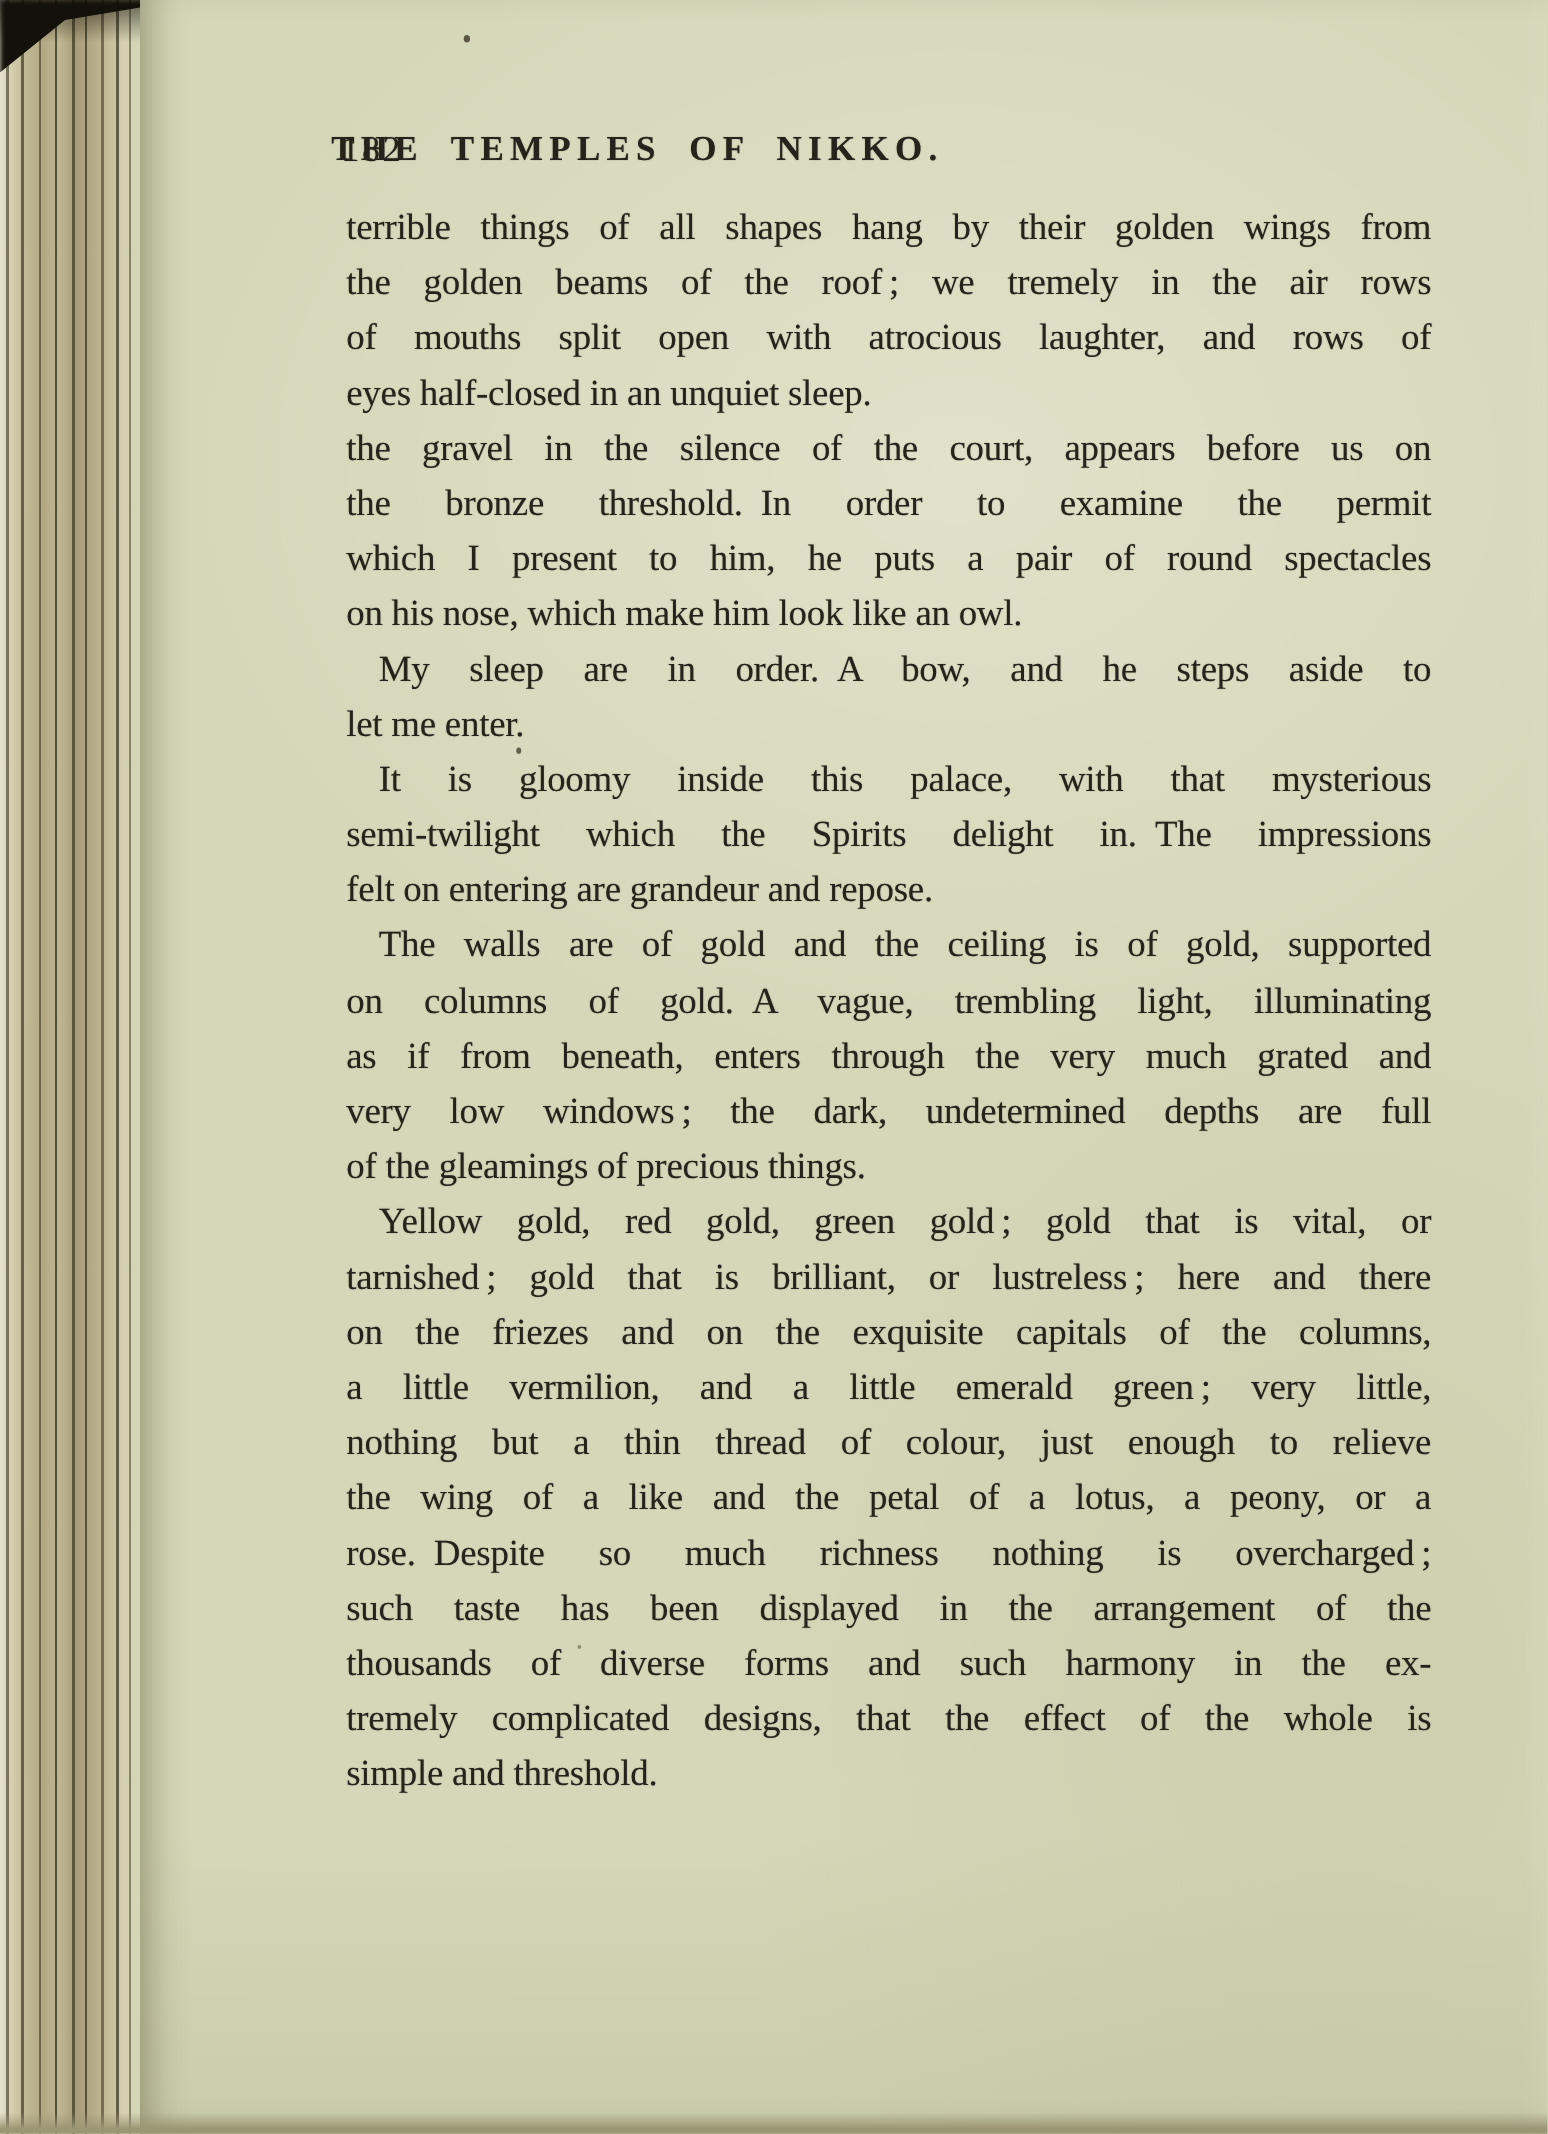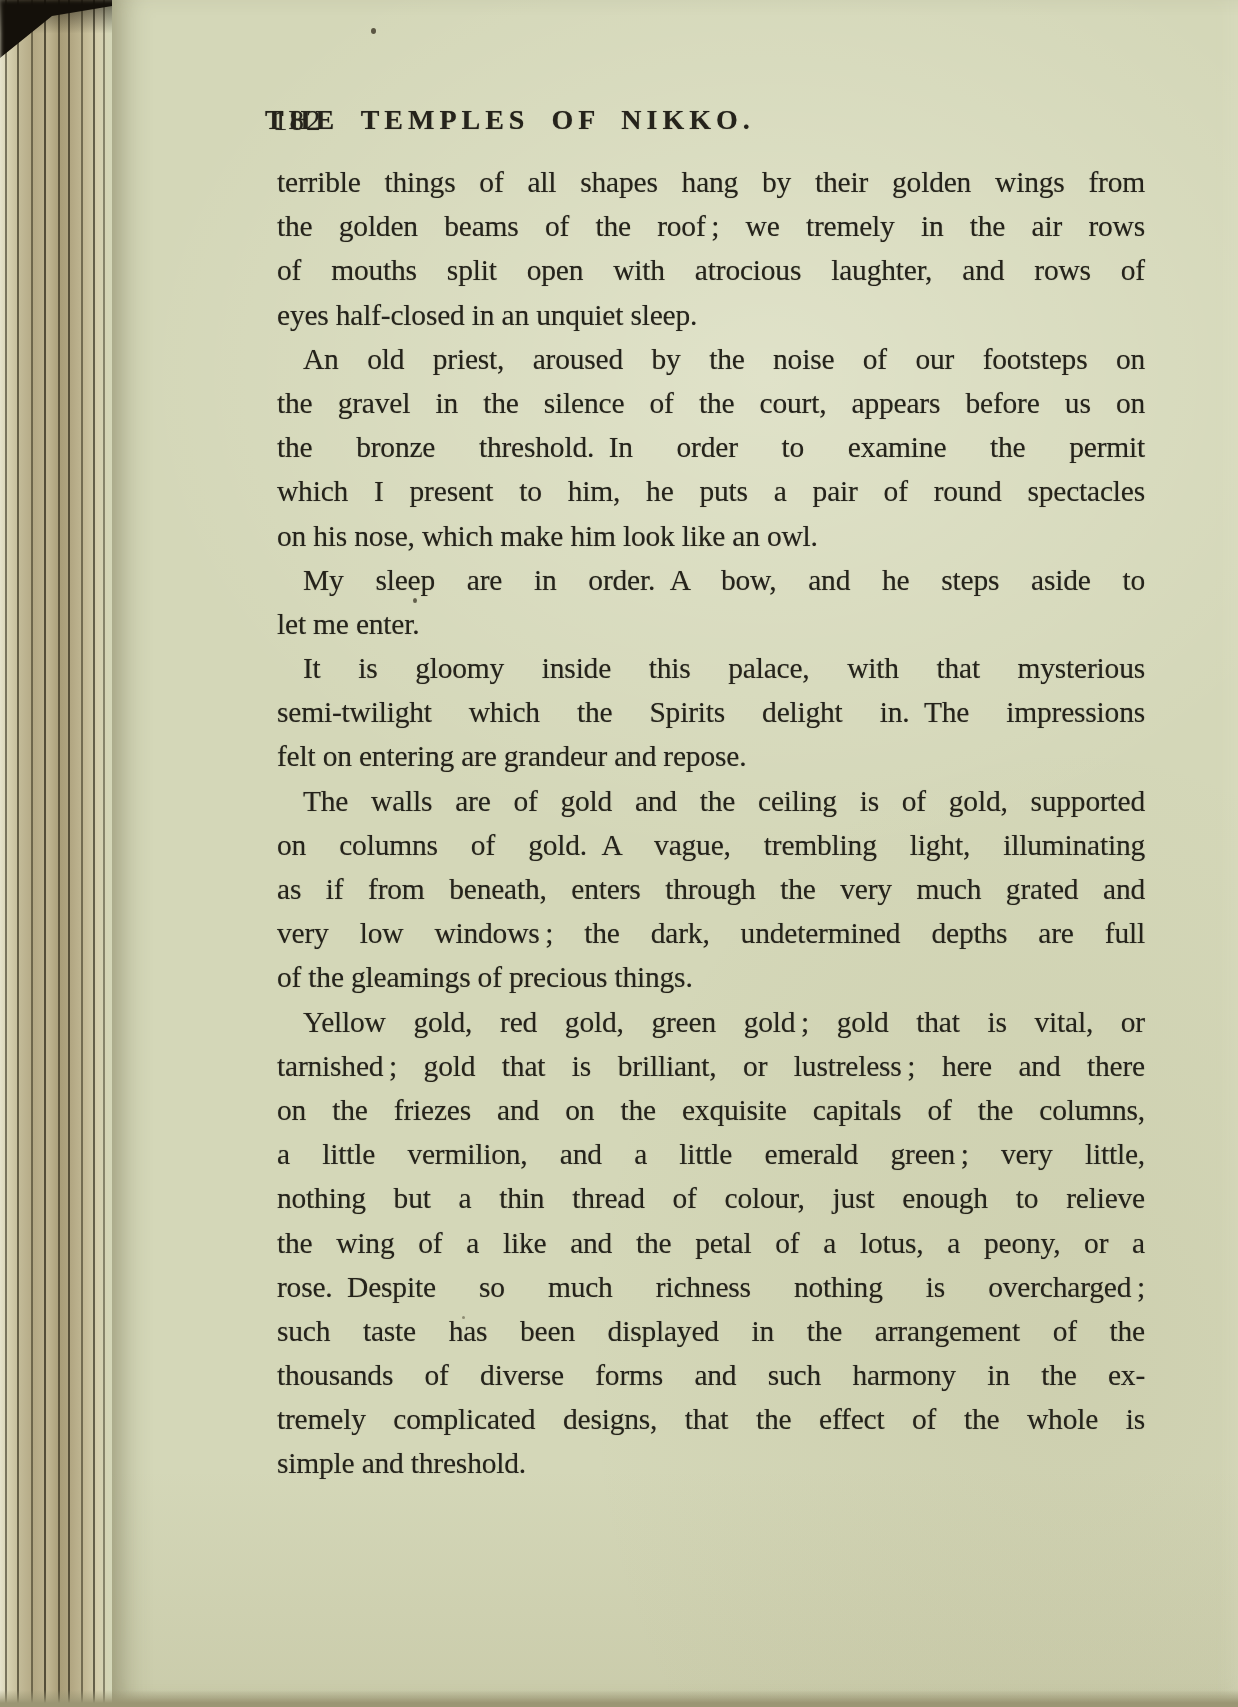--- a/index.html
+++ b/index.html
@@ -142,21 +142,20 @@
     <div class="header">
       <span class="pagenum">182</span>
       <span class="runhead">THE TEMPLES OF NIKKO.</span>
     </div>
 
     <div class="text-column">
         <div class="line">terrible things of all shapes hang by their golden wings from</div>
         <div class="line">the golden beams of the roof ; we tremely in the air rows</div>
         <div class="line">of mouths split open with atrocious laughter, and rows of</div>
         <div class="line end">eyes half-closed in an unquiet sleep.</div>
-        <div class="line indent">An old priest, aroused by the noise of our footsteps on</div>
         <div class="line">the gravel in the silence of the court, appears before us on</div>
         <div class="line">the bronze threshold. In order to examine the permit</div>
         <div class="line">which I present to him, he puts a pair of round spectacles</div>
         <div class="line end">on his nose, which make him look like an owl.</div>
         <div class="line indent">My sleep are in order. A bow, and he steps aside to</div>
         <div class="line end">let me enter.</div>
         <div class="line indent">It is gloomy inside this palace, with that mysterious</div>
         <div class="line">semi-twilight which the Spirits delight in. The impressions</div>
         <div class="line end">felt on entering are grandeur and repose.</div>
         <div class="line indent">The walls are of gold and the ceiling is of gold, supported</div>

